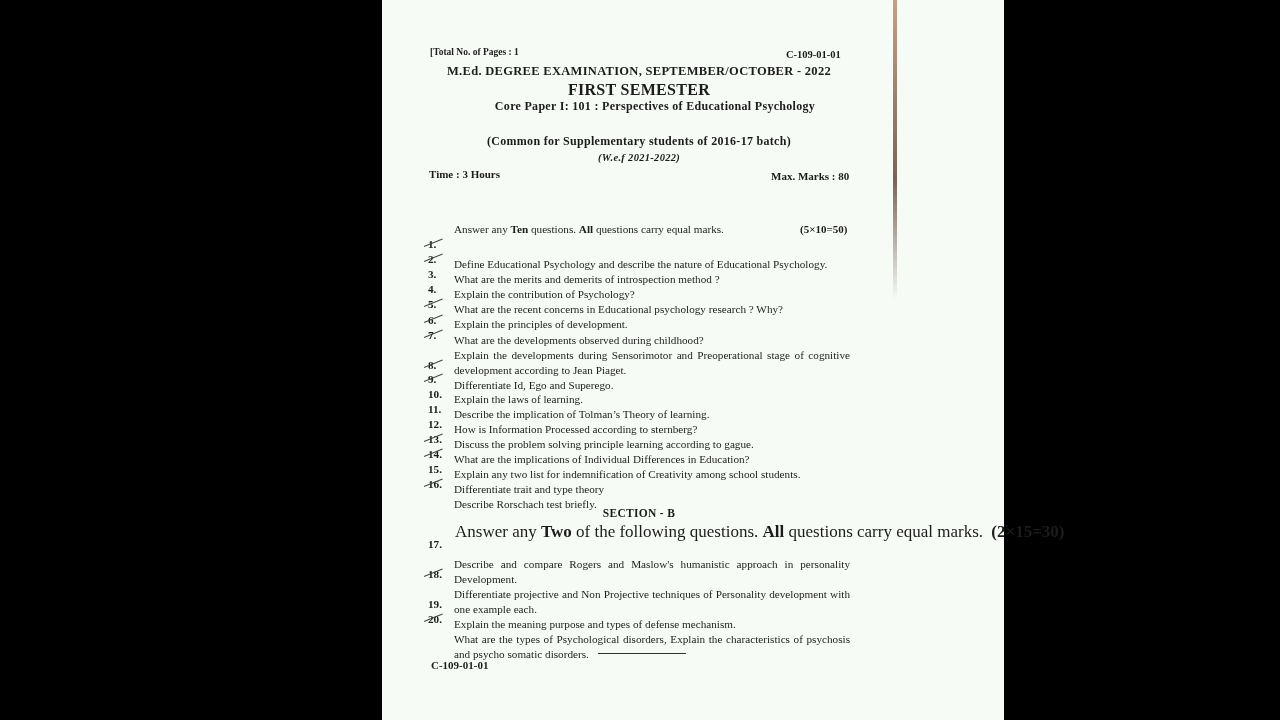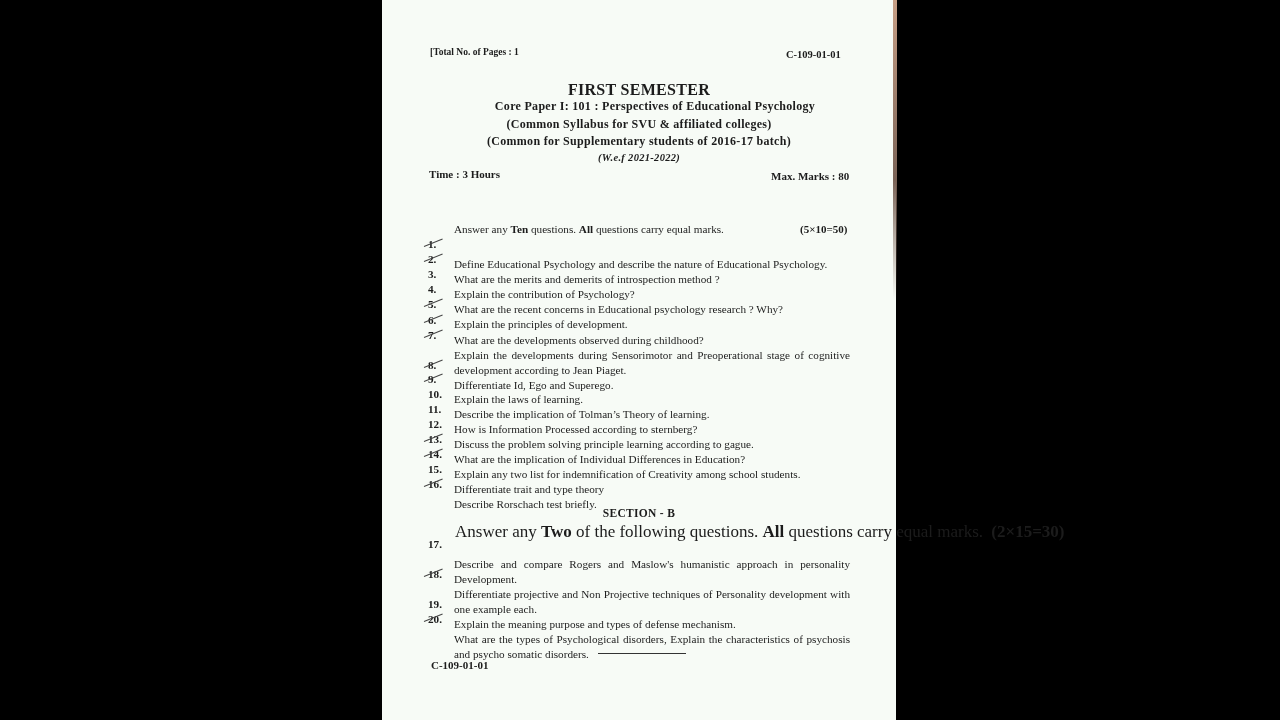--- a/index.html
+++ b/index.html
@@ -1,21 +1,21 @@
 <!DOCTYPE html>
 <html><head>
 <meta charset="utf-8">
 <style>
   html, body { margin: 0; padding: 0; }
   body {
     width: 1280px; height: 720px; background: #000; position: relative; overflow: hidden;
     font-family: "Liberation Serif", "DejaVu Serif", serif;
   }
   .paper {
-    position: absolute; left: 382px; top: 0; width: 514px; height: 720px;
+    position: absolute; left: 382px; top: 0; width: 622px; height: 720px;
     background: #f7fbf6; color: #1c1c1c;
   }
   .paper-edge {
     position: absolute; left: 893px; top: 0; width: 4px; height: 300px;
     background: linear-gradient(#c79f86, #7a6357 60%, rgba(0,0,0,0));
   }
   .abs { position: absolute; white-space: nowrap; }
   .hdr { font-weight: bold; font-size: 10.5px; }
   .title { font-weight: bold; letter-spacing: 0.3px; }
   .center { left: 0; width: 514px; text-align: center; }
@@ -26,23 +26,23 @@
   .rule { position: absolute; left: 216px; top: 653px; width: 88px; height: 1px; background: #333; }
   b { font-weight: bold; }
 </style>
 </head>
 <body>
 
 <div class="paper">
 
   <div class="abs hdr" style="left:48px; top:47px; font-size:9.5px;">[Total No. of Pages : 1</div>
   <div class="abs hdr" style="left:404px; top:49px; font-size:10.5px;">C-109-01-01</div>
+  <div class="abs title center" style="top:64px; font-size:12.5px;">M.Ed. DEGREE EXAMINATION, SEPTEMBER/OCTOBER  - 2022</div>
   <div class="abs title center" style="top:81px; font-size:16px;">FIRST SEMESTER</div>
   <div class="abs title center" style="top:99px; font-size:12px;margin-left:16px;">Core Paper I: 101 : Perspectives of Educational Psychology</div>
-  <div class="abs title center" style="top:117px; font-size:12px;">(Common Syllabus for SVU &amp; affiliated colleges)</div>
   <div class="abs title center" style="top:134px; font-size:12px;">(Common for Supplementary students of 2016-17 batch)</div>
   <div class="abs title center" style="top:152px; font-size:10.5px; font-style:italic;">(W.e.f 2021-2022)</div>
   <div class="abs hdr" style="left:47px; top:168px; font-size:11px;">Time : 3 Hours</div>
   <div class="abs hdr" style="left:389px; top:170px; font-size:11px;">Max. Marks : 80</div>
 
   <div class="abs" style="left:72px; top:223px; font-size:11.2px;">
     <span>Answer any </span><b>Ten</b><span> questions. </span><b>All</b><span> questions carry equal marks.</span>
   </div>
   <div class="abs hdr" style="left:418px; top:223px; font-size:11px;">(5×10=50)</div>
 
@@ -97,21 +97,21 @@
       <div class="q" style="top: 402px;">
         <span class="num">11.</span>
         <span class="txt">How is Information Processed according to sternberg?</span>
       </div>
       <div class="q" style="top: 417px;">
         <span class="num">12.</span>
         <span class="txt">Discuss the problem solving principle learning according to gague.</span>
       </div>
       <div class="q" style="top: 432px;">
         <span class="num">13.</span>
-        <span class="txt">What are  the implication of Individual Differences in Education?</span>
+        <span class="txt">What are  the implications of Individual Differences in Education?</span>
         <span class="tick" style="left: 42px; top: 9px; transform: rotate(-22deg);"></span>
       </div>
       <div class="q" style="top: 447px;">
         <span class="num">14.</span>
         <span class="txt">Explain any two list for indemnification of Creativity among school students.</span>
         <span class="tick" style="left: 42px; top: 9px; transform: rotate(-22deg);"></span>
       </div>
       <div class="q" style="top: 462px;">
         <span class="num">15.</span>
         <span class="txt">Differentiate trait and type theory</span>

